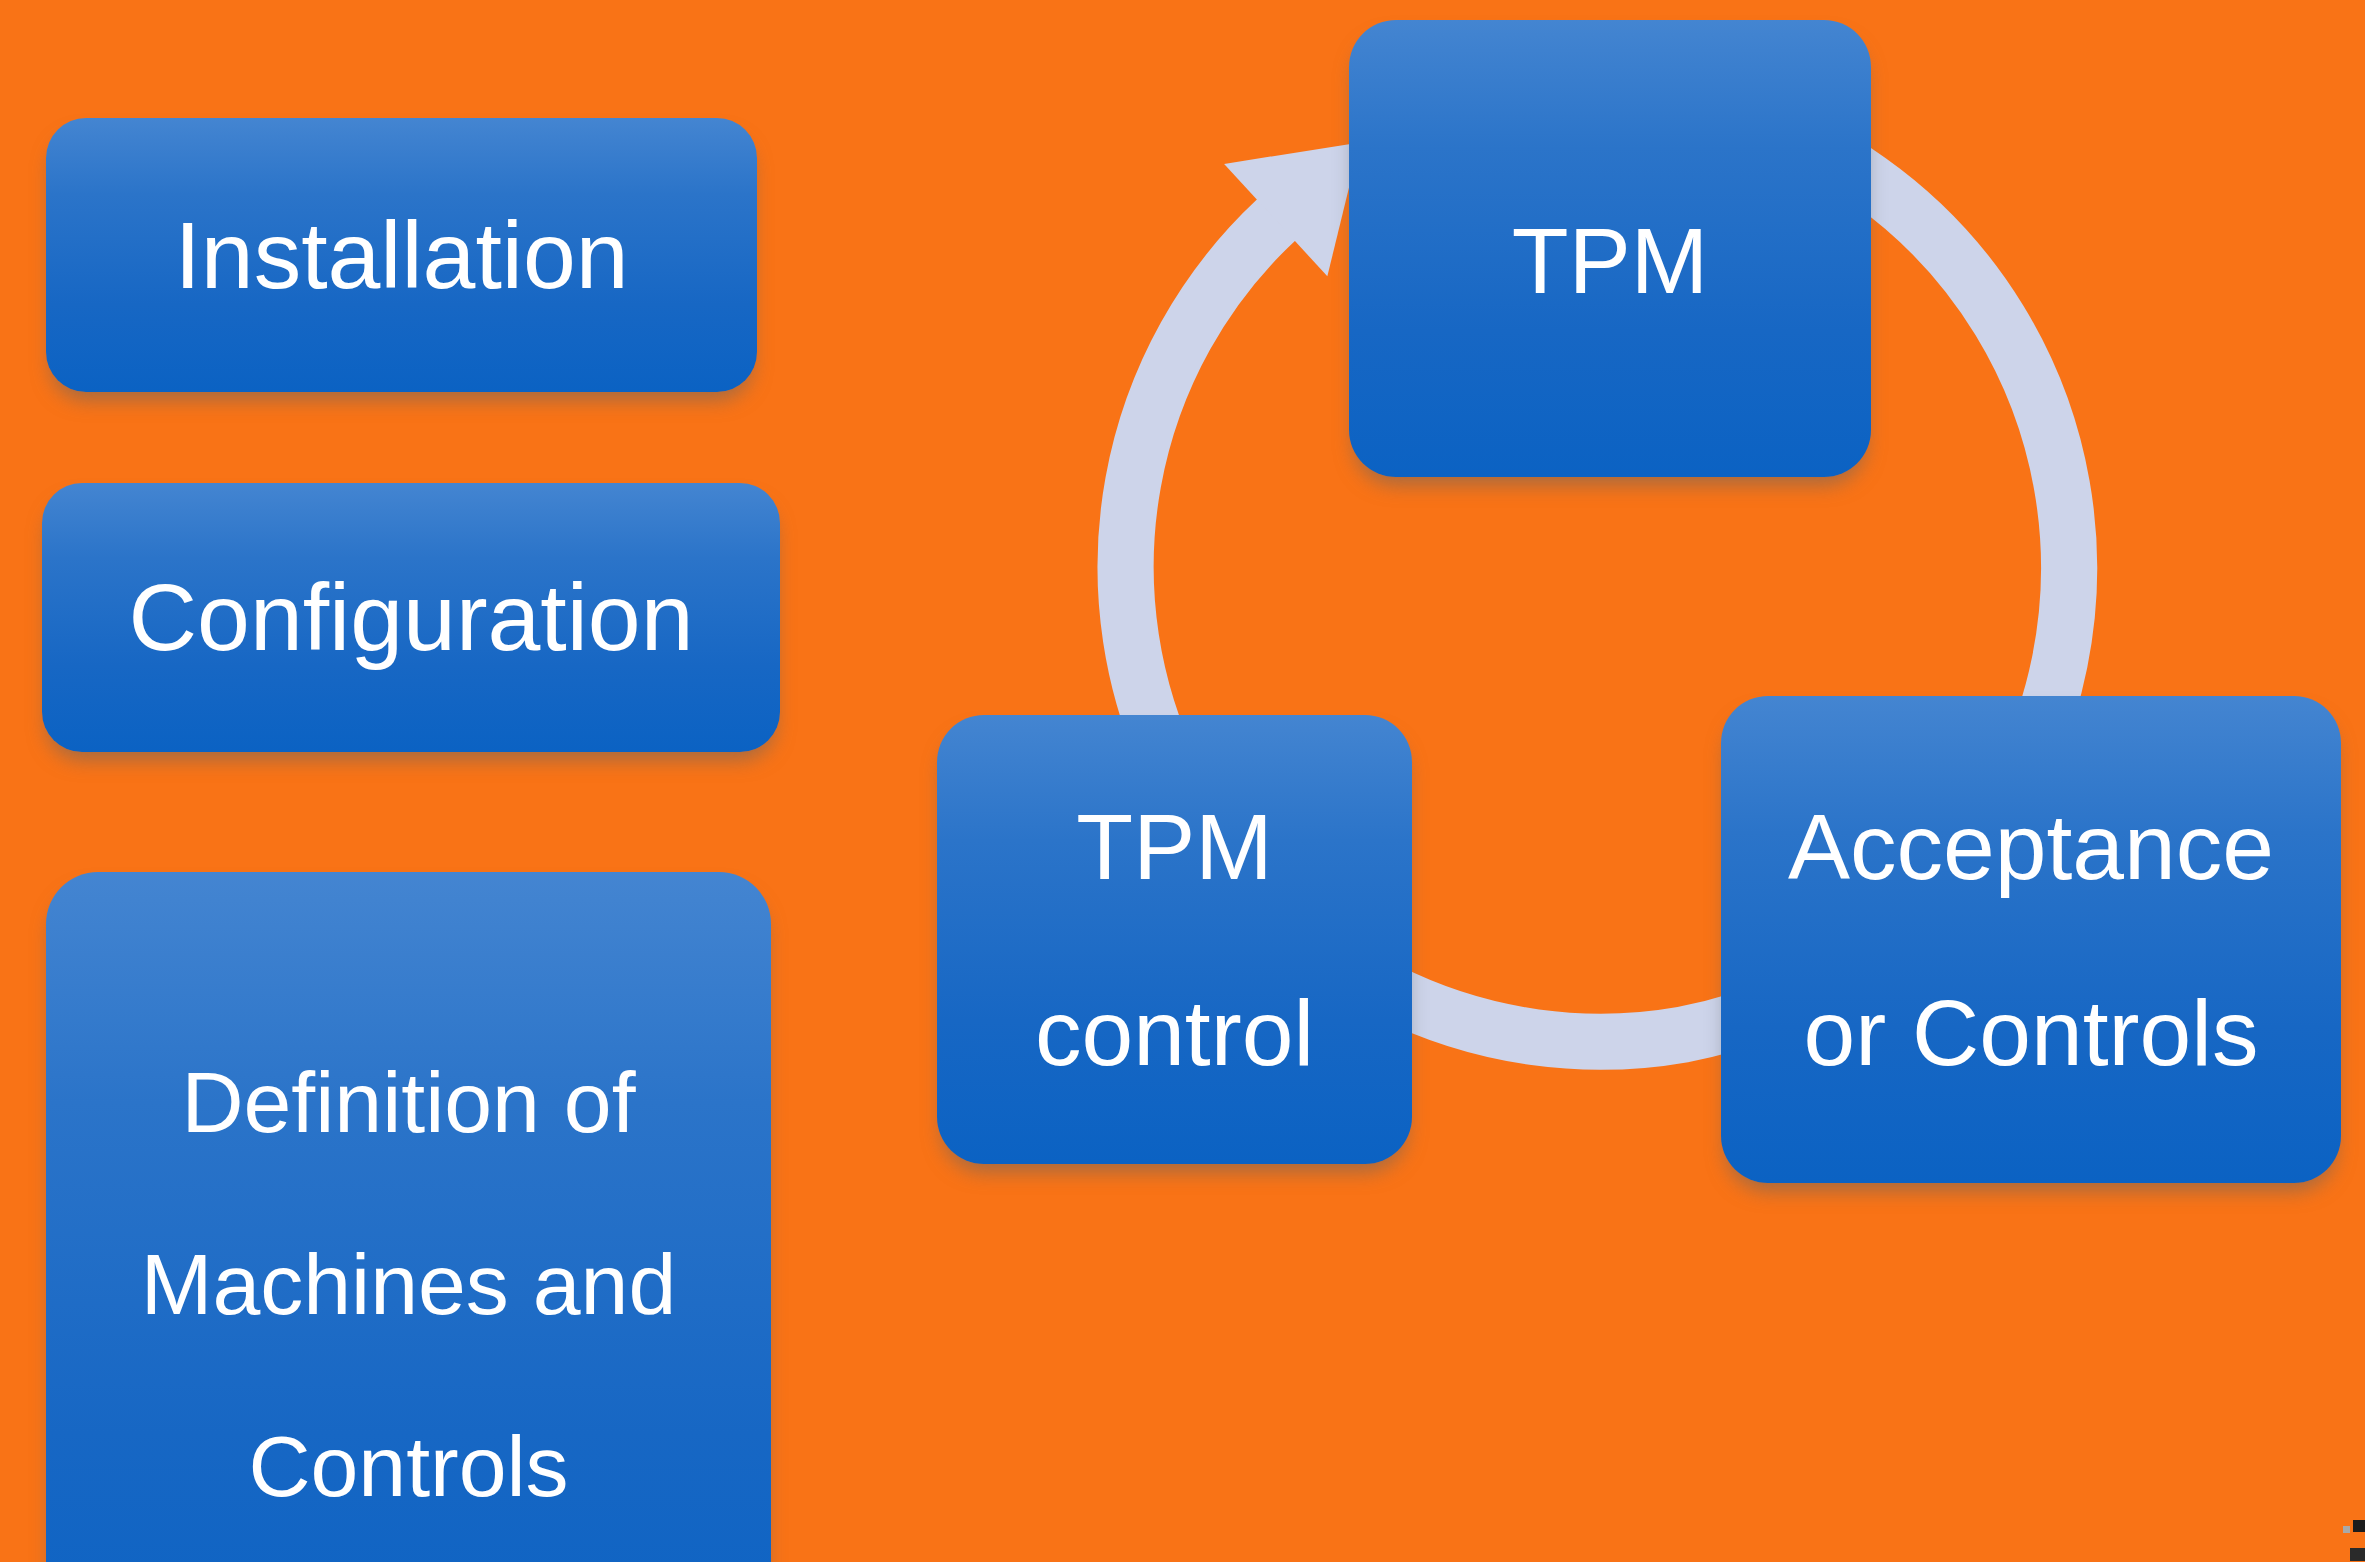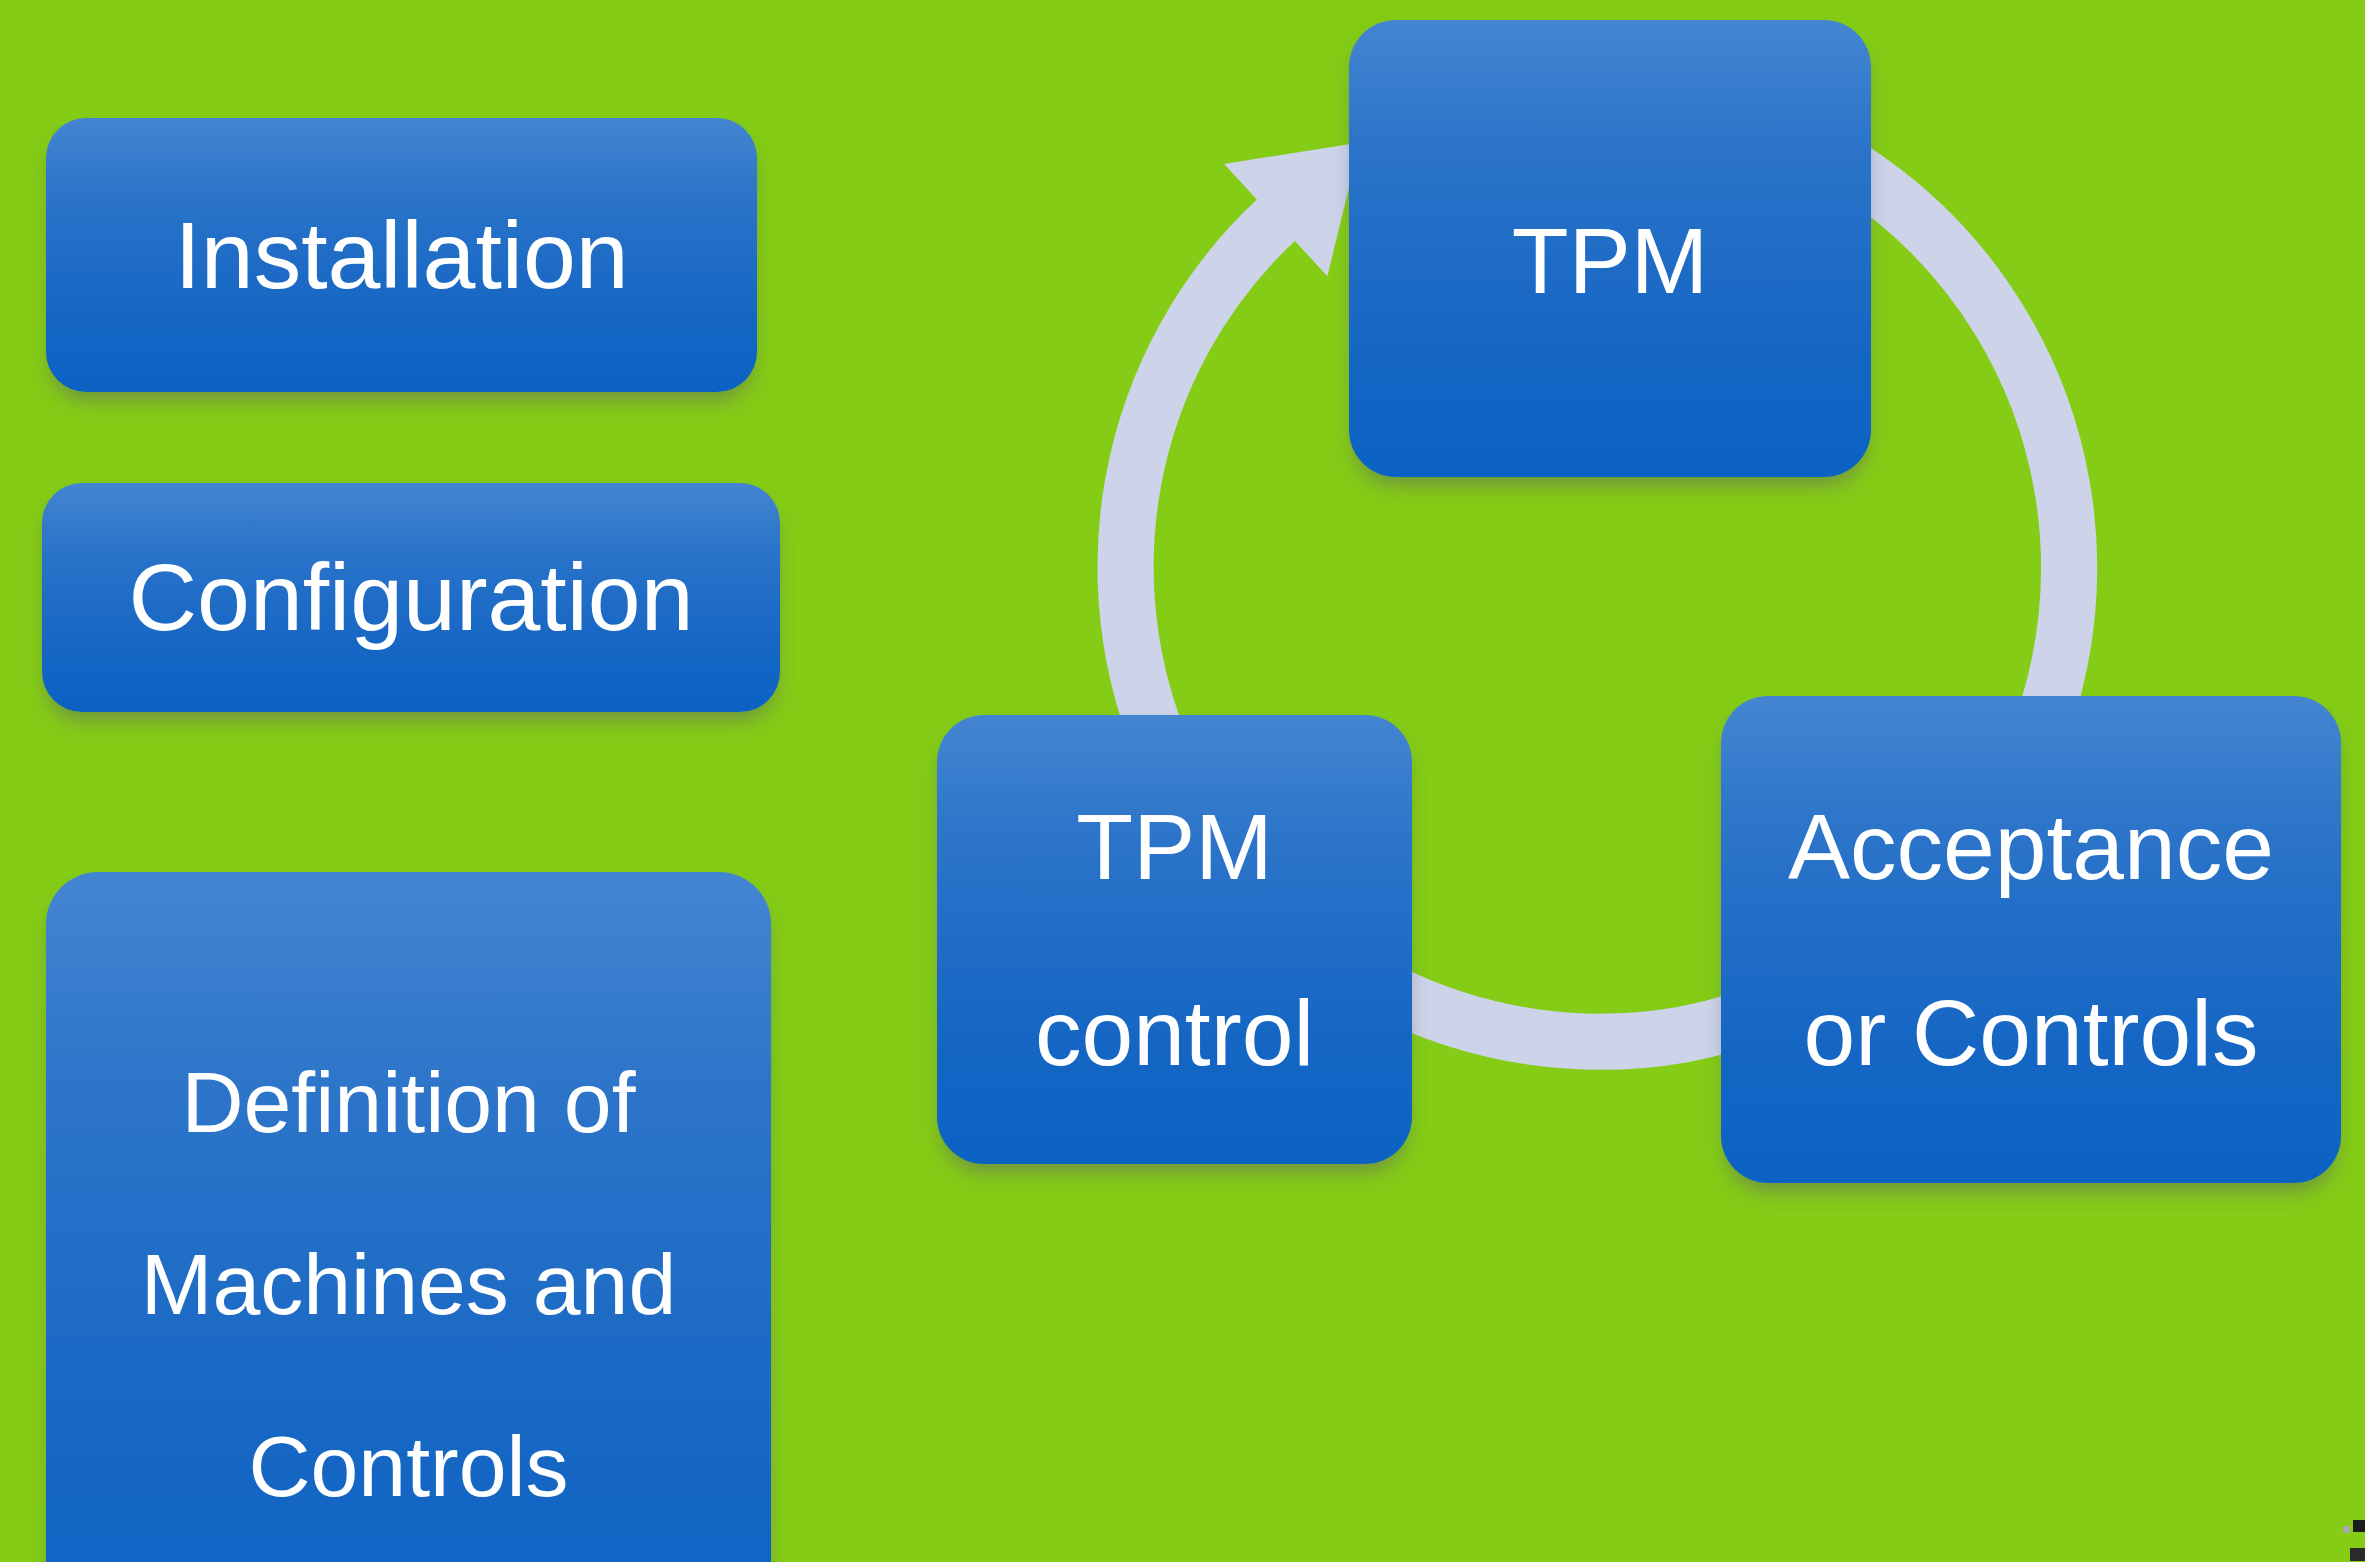--- a/index.html
+++ b/index.html
@@ -5,21 +5,21 @@
   html, body {
     margin: 0;
     padding: 0;
     background: #ffffff;
     font-family: "Liberation Sans", sans-serif;
   }
   .canvas {
     position: relative;
     width: 2366px;
     height: 1563px;
-    background: #84cc16;
+    background: #f97316;
     overflow: hidden;
   }
   .ring-svg {
     position: absolute;
     left: 0;
     top: 0;
     width: 2366px;
     height: 1563px;
     z-index: 1;
   }
@@ -42,21 +42,21 @@
     color: #ffffff;
     background: linear-gradient(180deg, #4485d1 0%, #2b74c9 28%, #1767c4 68%, #0b62c3 100%);
     box-shadow: 0 13px 19.6px -5.2px rgba(100,100,100,0.55);
   }
   .pbox .line {
     display: block;
     white-space: nowrap;
   }
   
   .box-installation  { left: 46px;   top: 118px;  width: 711px; height: 274px;  border-radius: 40px; font-size: 95px; }
-  .box-configuration { left: 42px;   top: 483px;  width: 738px; height: 229px;  border-radius: 40px; font-size: 95px; }
+  .box-configuration { left: 42px;   top: 483px;  width: 738px; height: 269px;  border-radius: 40px; font-size: 95px; }
   .box-definition    { left: 46px;   top: 872px; width: 725px; height: 824px; border-radius: 52px; font-size: 86px; }
   .box-definition .line { line-height: 2.12; }
   
   .box-tpm-control   { left: 1349px; top: 19.6px;   width: 522px;  height: 457px;  border-radius: 47px; font-size: 93px; padding-top: 26px; box-sizing: border-box; }
   .box-acceptance    { left: 1721px; top: 696px; width: 620px;  height: 487px;  border-radius: 47px; font-size: 93px; text-align: center; }
   .box-tpm-reports   { left: 937px; top: 715px; width: 475px;  height: 449px;  border-radius: 47px; font-size: 93px; }
   .box-tpm-control .line,
   .box-acceptance .line,
   .box-tpm-reports .line { line-height: 2.0; }
   

